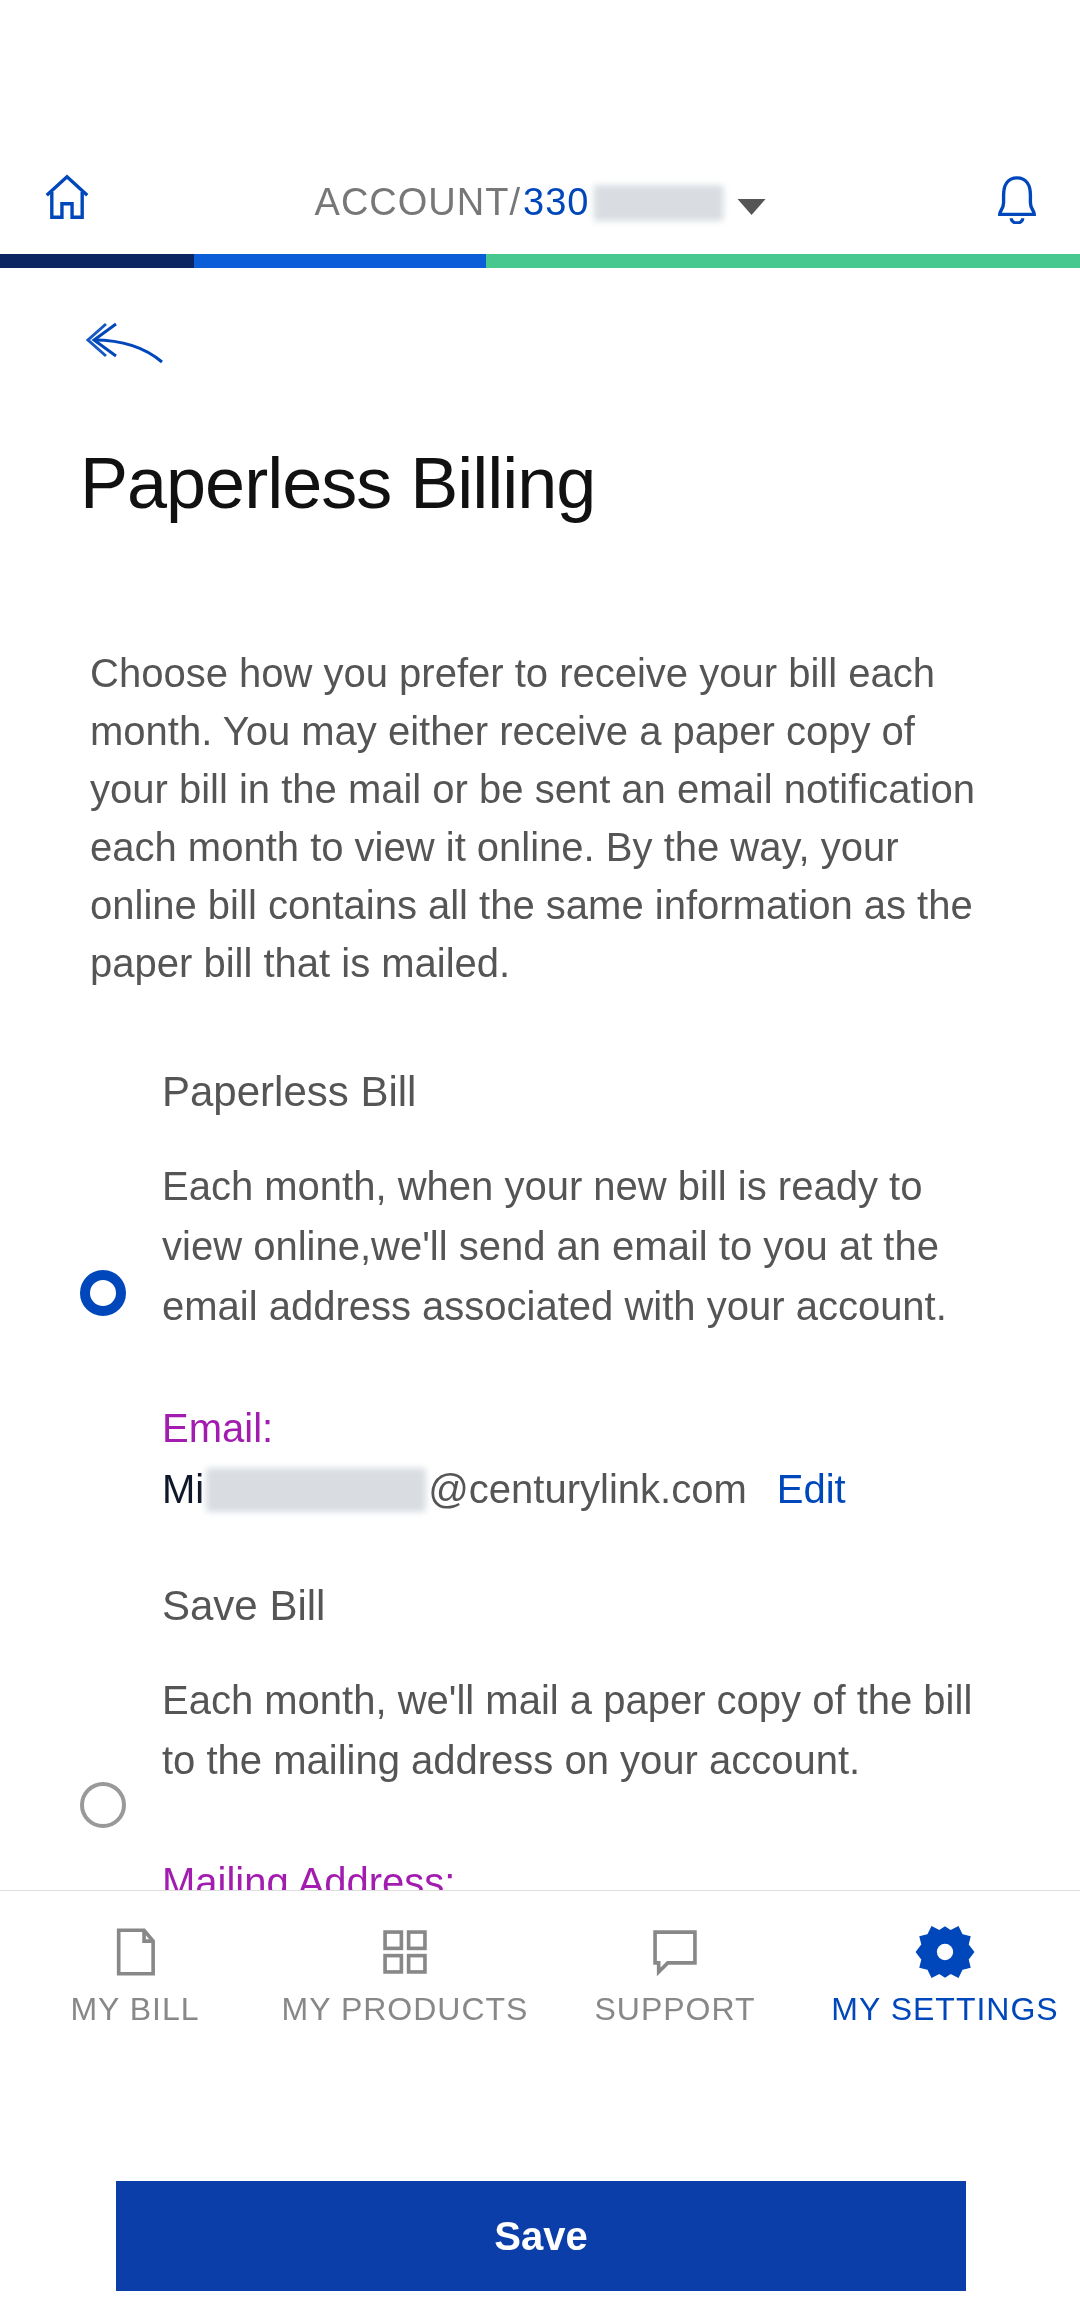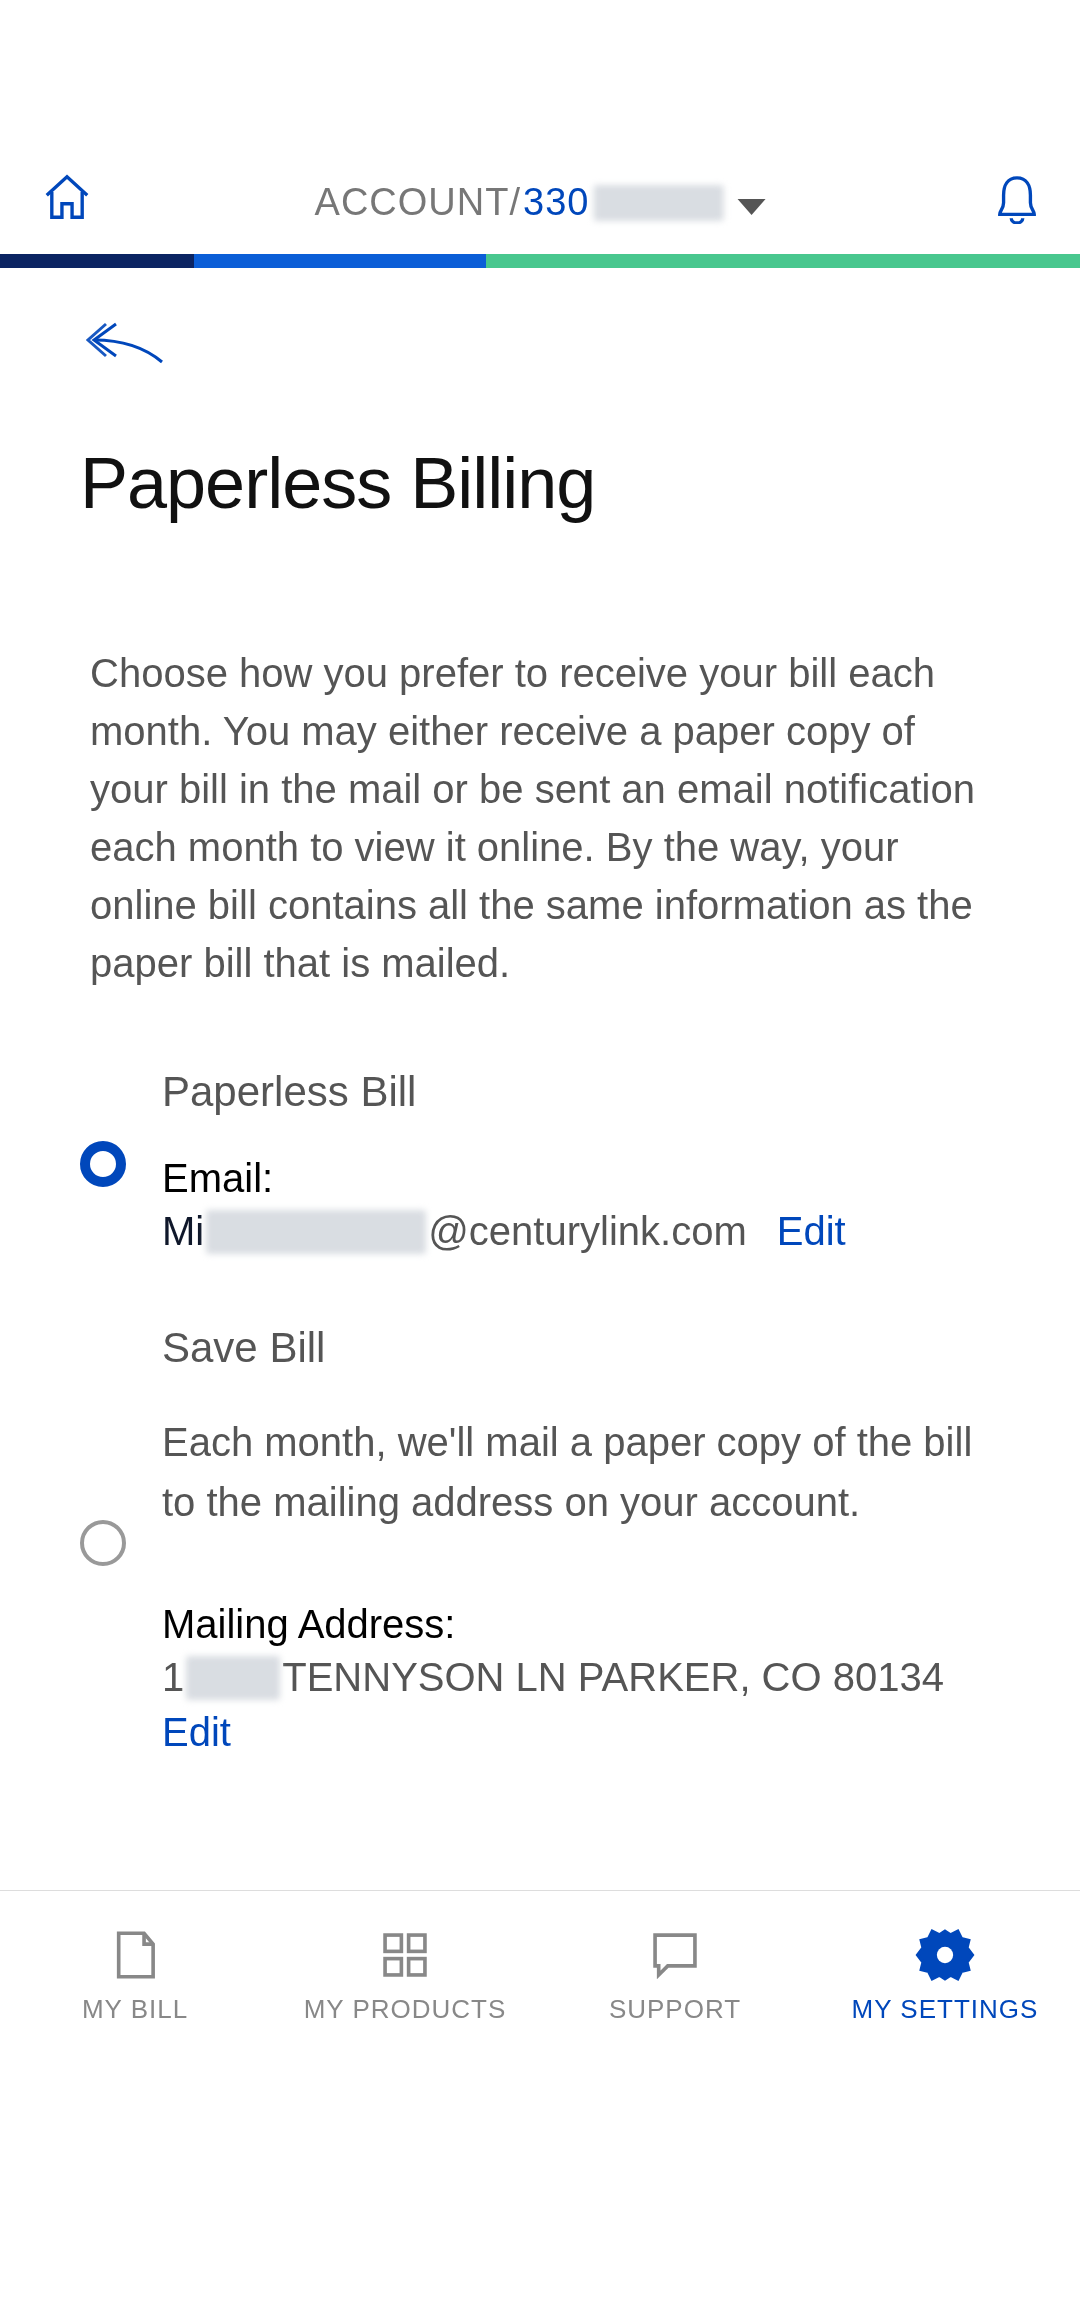--- a/index.html
+++ b/index.html
@@ -134,22 +134,22 @@
     margin-bottom: 40px;
   }
   .option-desc {
     font-size: 40px;
     line-height: 1.5;
     color: #555;
     margin-bottom: 70px;
   }
   .field-label {
     font-size: 40px;
-    color: #000000;
-    margin-bottom: 8px;
+    color: #a21caf;
+    margin-bottom: 16px;
   }
   .field-value-row {
     display: flex;
     align-items: center;
     flex-wrap: wrap;
     font-size: 40px;
     color: #555;
   }
   .email-prefix { color: #0f172a; }
   .email-mask {
@@ -216,21 +216,21 @@
     align-items: center;
     justify-content: center;
     gap: 10px;
   }
   .nav-icon {
     width: 60px;
     height: 58px;
   }
   .nav-icon svg { width: 100%; height: 100%; }
   .nav-label {
-    font-size: 26px;
+    font-size: 32px;
     letter-spacing: 1px;
     color: #888;
   }
   .nav-item.active .nav-label { color: #0047bb; }
   .nav-item.active svg { stroke: #0047bb; fill: #0047bb; }
   .nav-item svg { stroke: #888; fill: none; stroke-width: 4; }
 </style>
 </head>
 <body>
 
@@ -272,20 +272,21 @@
 
     <h1 class="page-title">Paperless Billing</h1>
 
     <p class="intro-text">Choose how you prefer to receive your bill each month. You may either receive a paper copy of your bill in the mail or be sent an email notification each month to view it online. By the way, your online bill contains all the same information as the paper bill that is mailed.</p>
 
     
     <div class="option">
       <div class="radio selected"></div>
       <div class="option-body">
         <div class="option-title">Paperless Bill</div>
+        <div class="option-desc">Each month, when your new bill is ready to view online,we'll send an email to you at the email address associated with your account.</div>
         <div class="field-label">Email:</div>
         <div class="field-value-row">
           <span class="email-prefix">Mi</span>
           <span class="email-mask"></span>
           <span class="email-suffix">@centurylink.com</span>
           <span class="edit-link">Edit</span>
         </div>
       </div>
     </div>
 

